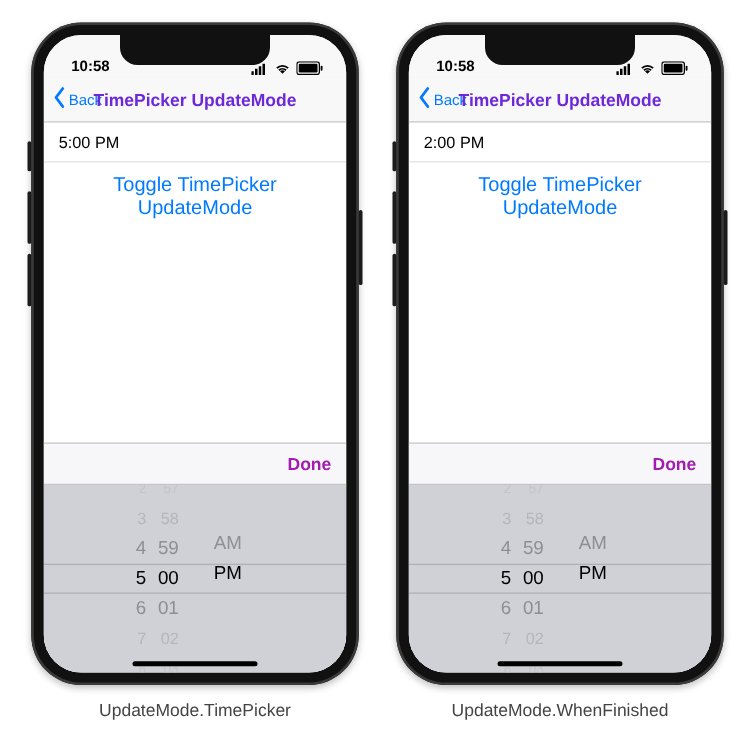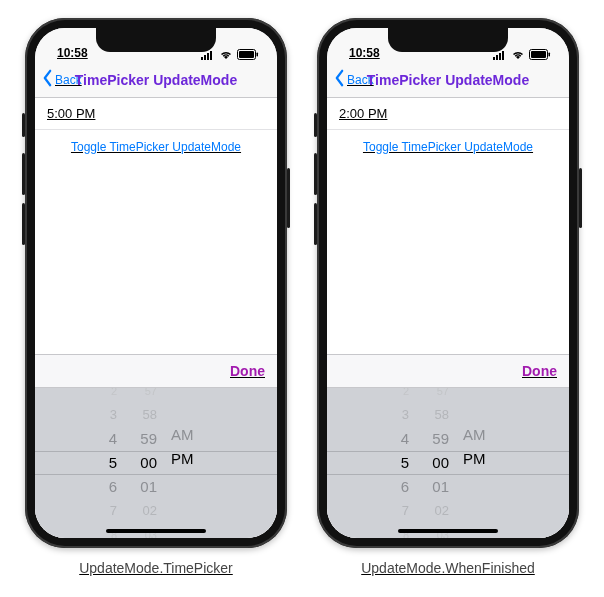--- a/index.html
+++ b/index.html
@@ -7,21 +7,20 @@
     font-family: -apple-system, BlinkMacSystemFont, "Segoe UI", Helvetica, Arial, sans-serif;
     background: #fff;
     width: 604px;
     height: 597px;
     position: relative;
   }
   .stage {
     display: flex;
     justify-content: space-around;
     padding: 18px 10px 0 10px;
-    text-decoration: underline;
   }
   .phone-col {
     display: flex;
     flex-direction: column;
     align-items: center;
     width: 280px;
   }
   .phone {
     width: 262px;
     height: 530px;
@@ -99,21 +98,21 @@
   .time-row {
     padding: 8px 12px;
     font-size: 13px;
     color: #000;
     border-bottom: 1px solid #e2e2e5;
   }
   .toggle-row {
     text-align: center;
     padding: 10px 8px;
     color: #007aff;
-    font-size: 12px;
+    font-size: 16px;
   }
   .spacer { flex: 1; }
   .done-bar {
     height: 34px;
     background: #f7f7f9;
     border-top: 1px solid #c7c7cb;
     border-bottom: 1px solid #c7c7cb;
     display: flex;
     justify-content: flex-end;
     align-items: center;
@@ -129,21 +128,21 @@
   .picker-col {
     position: absolute;
     top: 0; bottom: 0;
     display: flex;
     flex-direction: column;
     align-items: center;
     justify-content: flex-start;
     padding-top: 0;
   }
   .picker .col-hour   { left: 54px;  width: 28px; text-align: right; }
-  .picker .col-minute { left: 94px;  width: 28px; text-align: right; }
+  .picker .col-minute { left: 80px;  width: 28px; text-align: right; }
   .picker .col-ampm   { left: 136px; width: 32px; text-align: left;  }
   .picker-item {
     height: 24px;
     line-height: 24px;
     font-size: 15px;
     color: #8d8f94;
     font-weight: 400;
     width: 100%;
   }
   .picker .col-hour .picker-item, .picker .col-minute .picker-item { text-align: right; }

